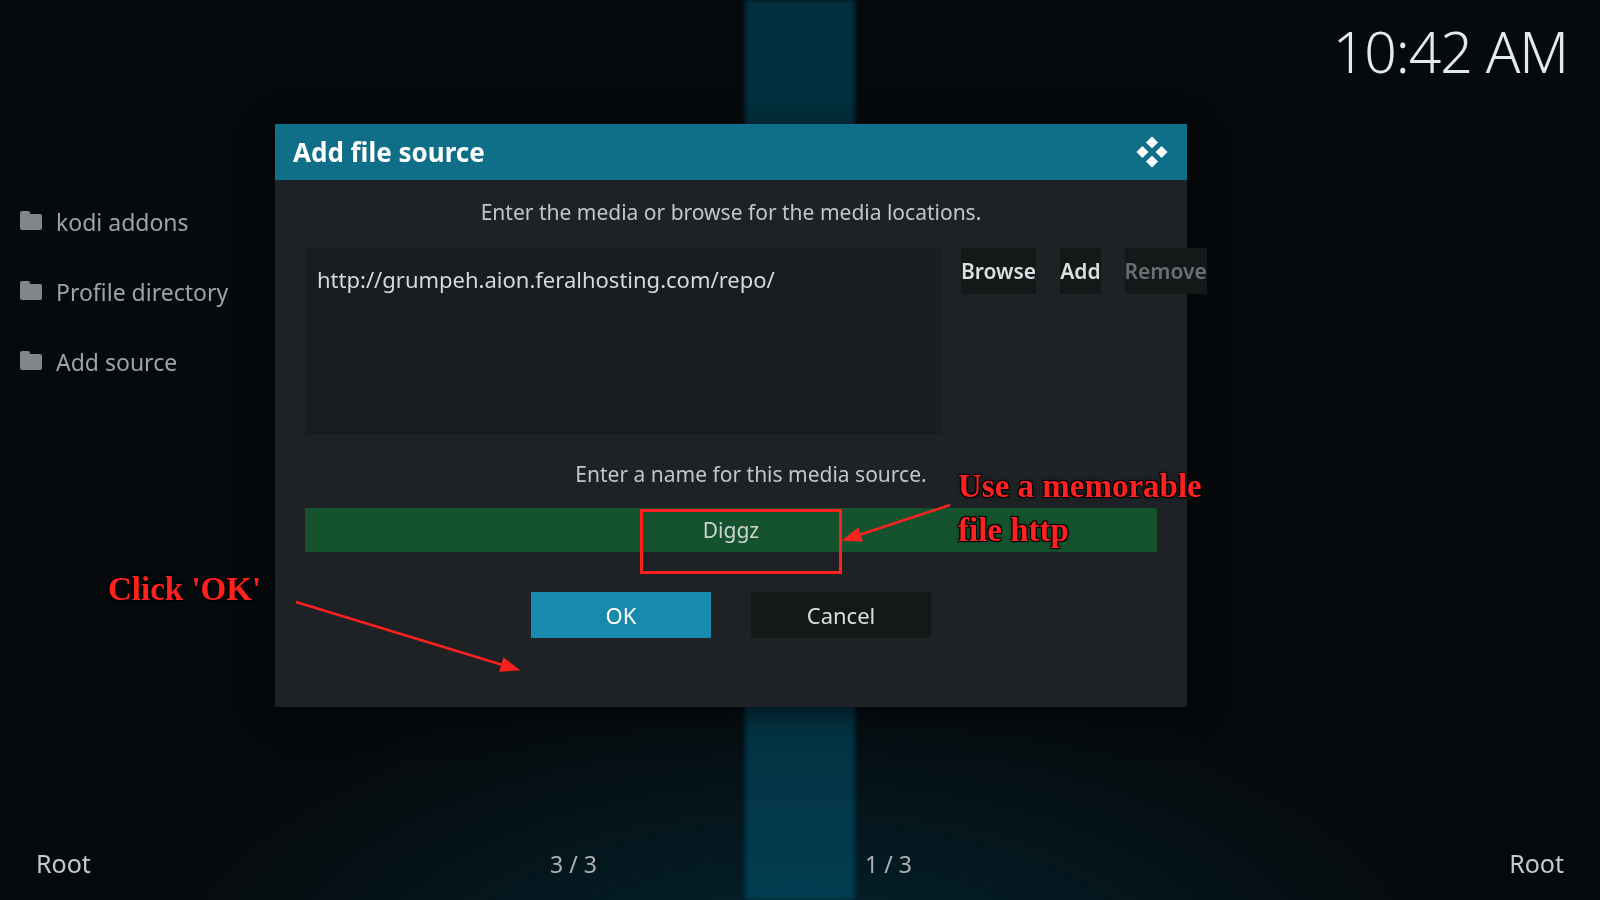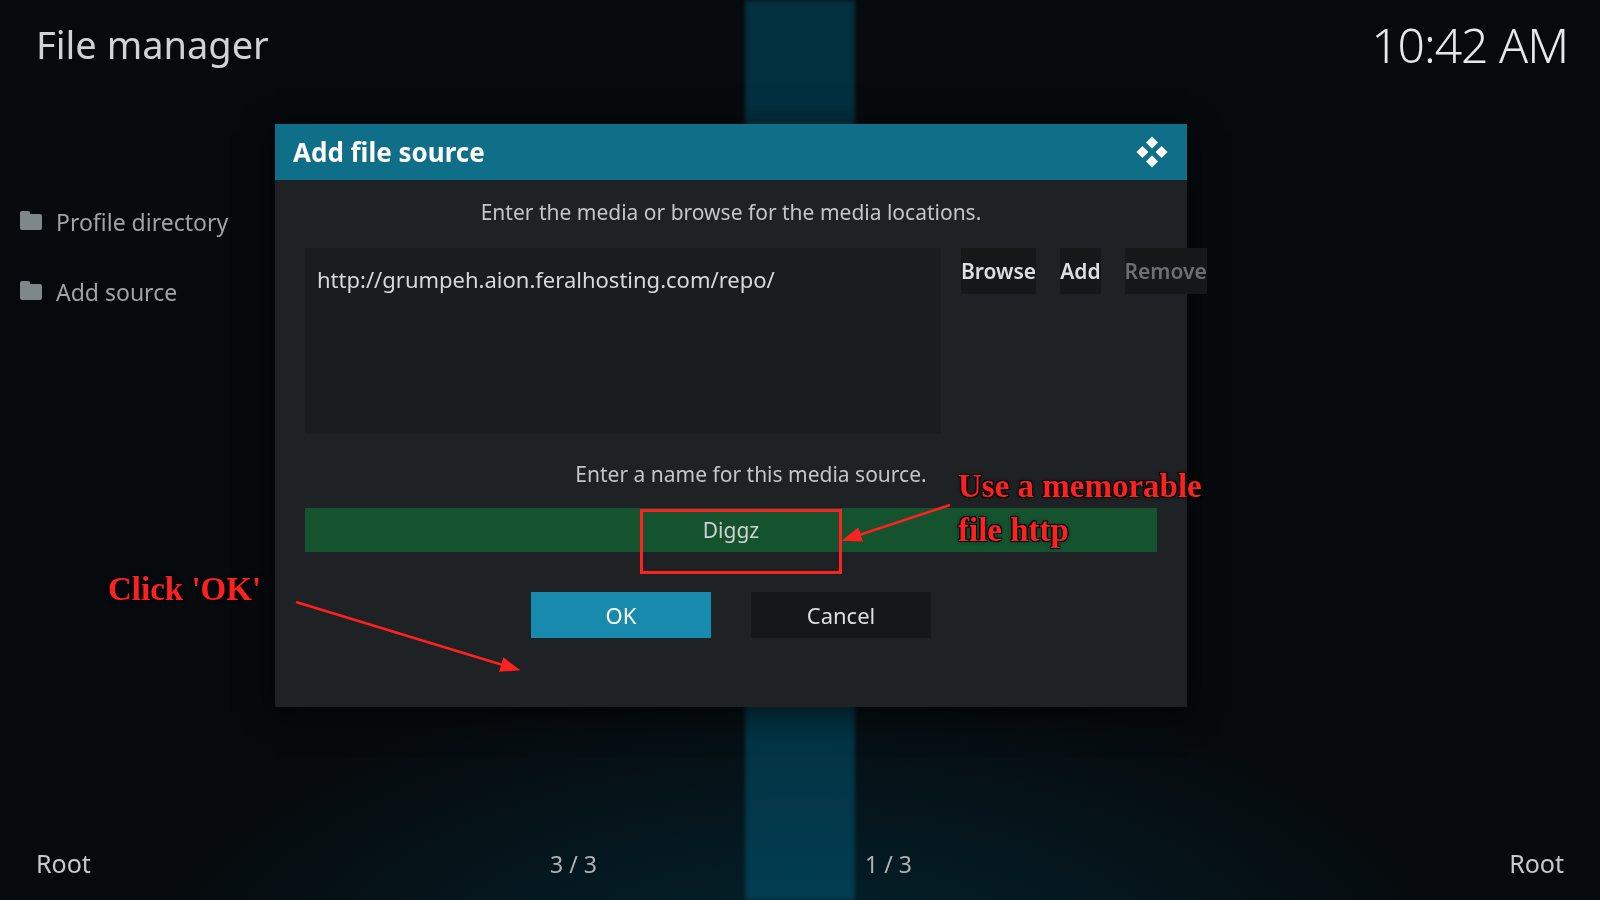--- a/index.html
+++ b/index.html
@@ -11,21 +11,21 @@
   .center-glow {
     position: absolute; left: 50%; top: 0; width: 110px; height: 100%;
     transform: translateX(-50%);
     background: rgba(0, 120, 160, 0.35);
     filter: blur(2px);
   }
   .header-title {
     position: absolute; top: 18px; left: 36px; font-size: 38px; color: #cfd3d5; font-weight: 400;
   }
   .header-time {
-    position: absolute; top: 12px; right: 32px; font-size: 48px; color: #e6e9ea; font-weight: 300; letter-spacing: -1px;
+    position: absolute; top: 12px; right: 32px; font-size: 57px; color: #e6e9ea; font-weight: 300; letter-spacing: -1px;
   }
   
   .side-list { position: absolute; left: 20px; top: 198px; width: 250px; }
   .side-item { display: flex; align-items: center; gap: 14px; padding: 8px 0; margin-bottom: 22px; cursor: pointer; }
   .folder-icon { width: 22px; height: 16px; background:#80878b; border-radius: 1px 2px 2px 2px; position: relative; }
   .folder-icon::before { content:""; position:absolute; top:-3px; left:0; width:10px; height:4px; background:#80878b; border-radius:2px 2px 0 0;}
   .side-item span { font-size: 23px; color: #9ea3a6; }
   
   .dialog {
     position: absolute; left: 275px; top: 124px; width: 912px; height: 583px;
@@ -57,24 +57,27 @@
                text-shadow: -1px -1px 0 #000, 1px -1px 0 #000, -1px 1px 0 #000, 1px 1px 0 #000, 0 0 4px rgba(0,0,0,.6); line-height:1.25; }
   .red-box { position:absolute; border: 3px solid #ff2020; pointer-events:none; }
   .arrow-svg { position:absolute; pointer-events:none; }
 </style>
 </head>
 <body>
 
 <div class="screen">
   <div class="center-glow"></div>
 
-  <div class="header-title">File manager</div>
   <div class="header-time">10:42 AM</div>
 
   <div class="side-list">
+    <div class="side-item">
+      <div class="folder-icon"></div>
+      <span>kodi addons</span>
+    </div>
     <div class="side-item">
       <div class="folder-icon"></div>
       <span>Profile directory</span>
     </div>
     <div class="side-item">
       <div class="folder-icon"></div>
       <span>Add source</span>
     </div>
   </div>
 

